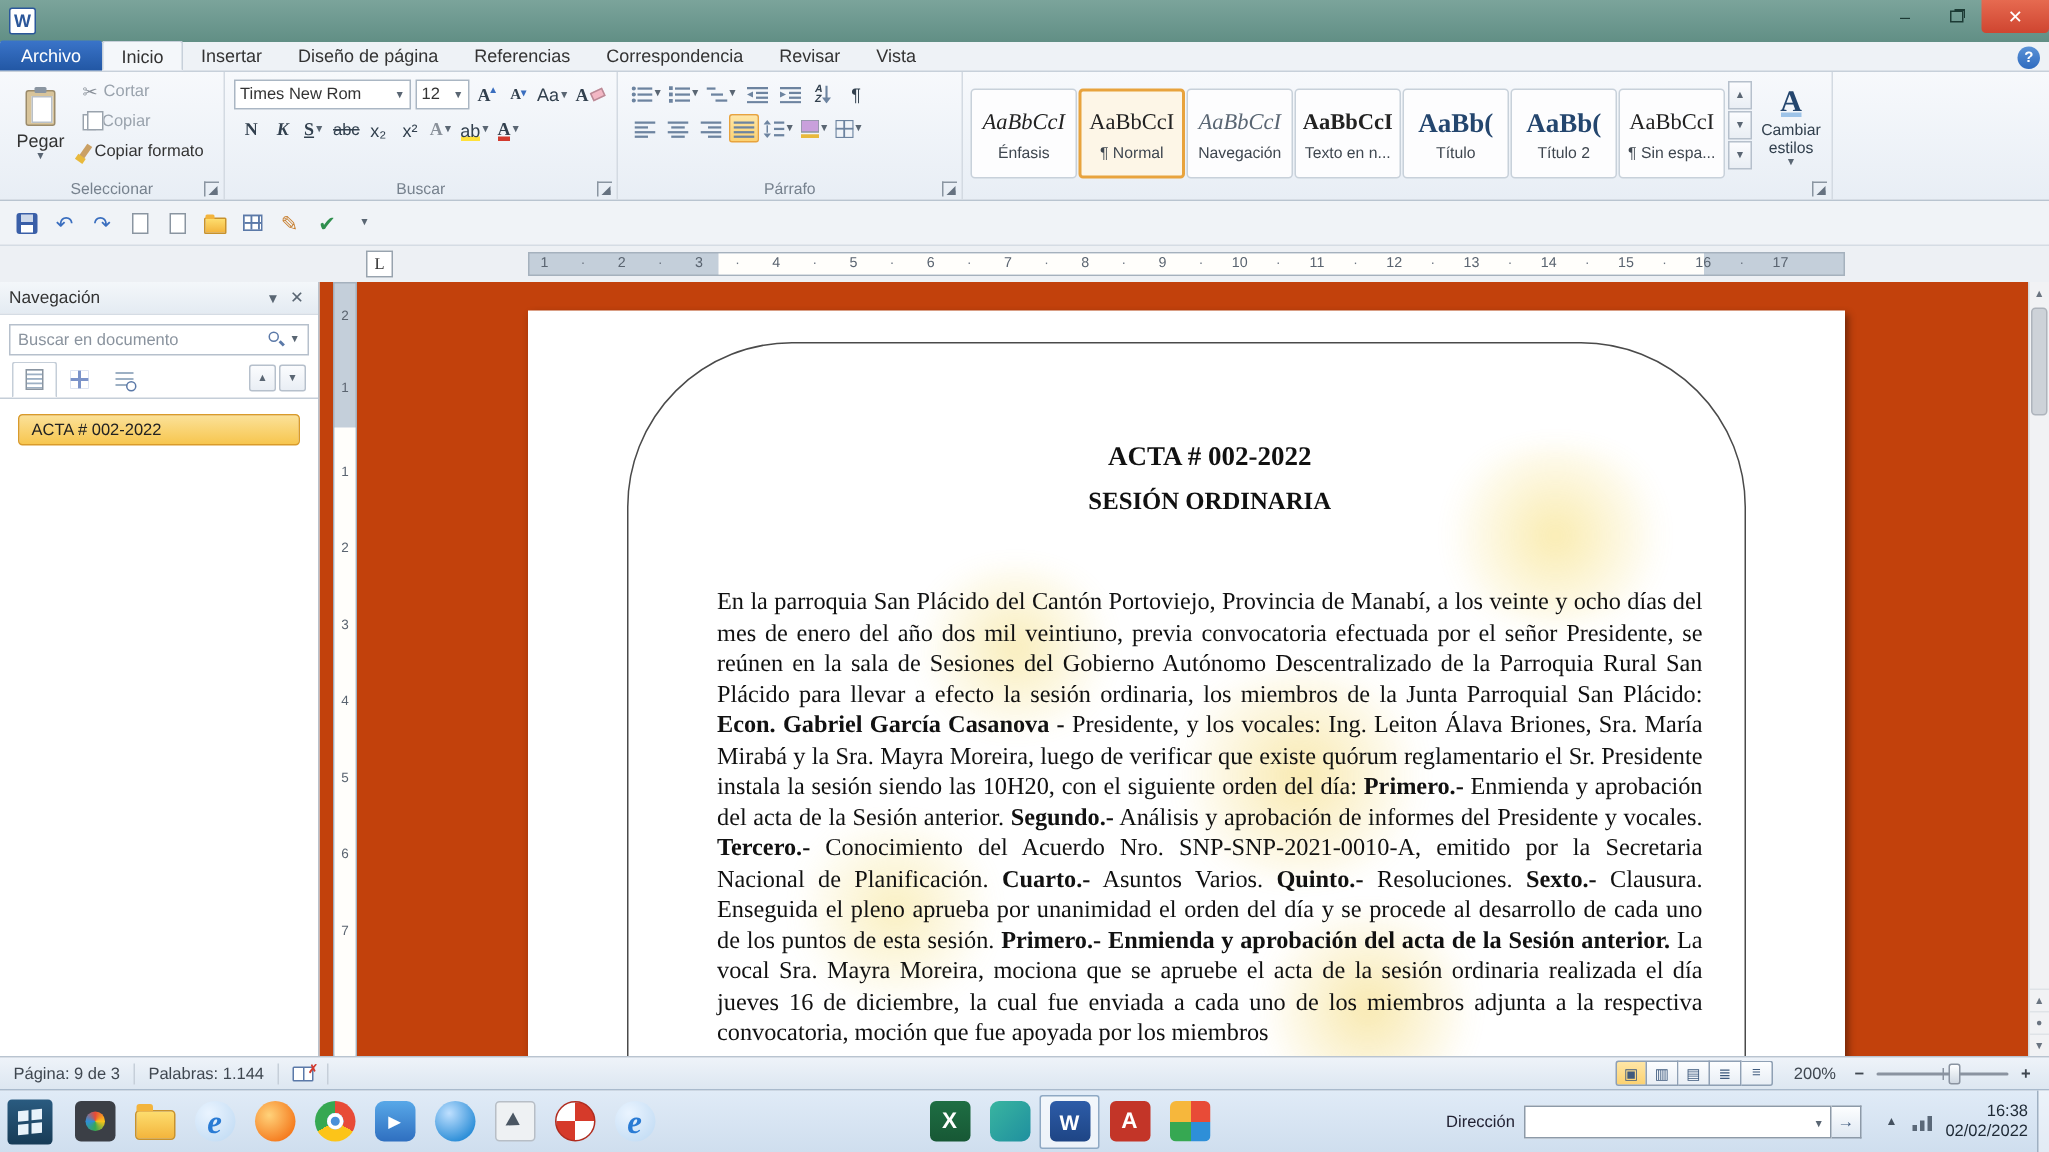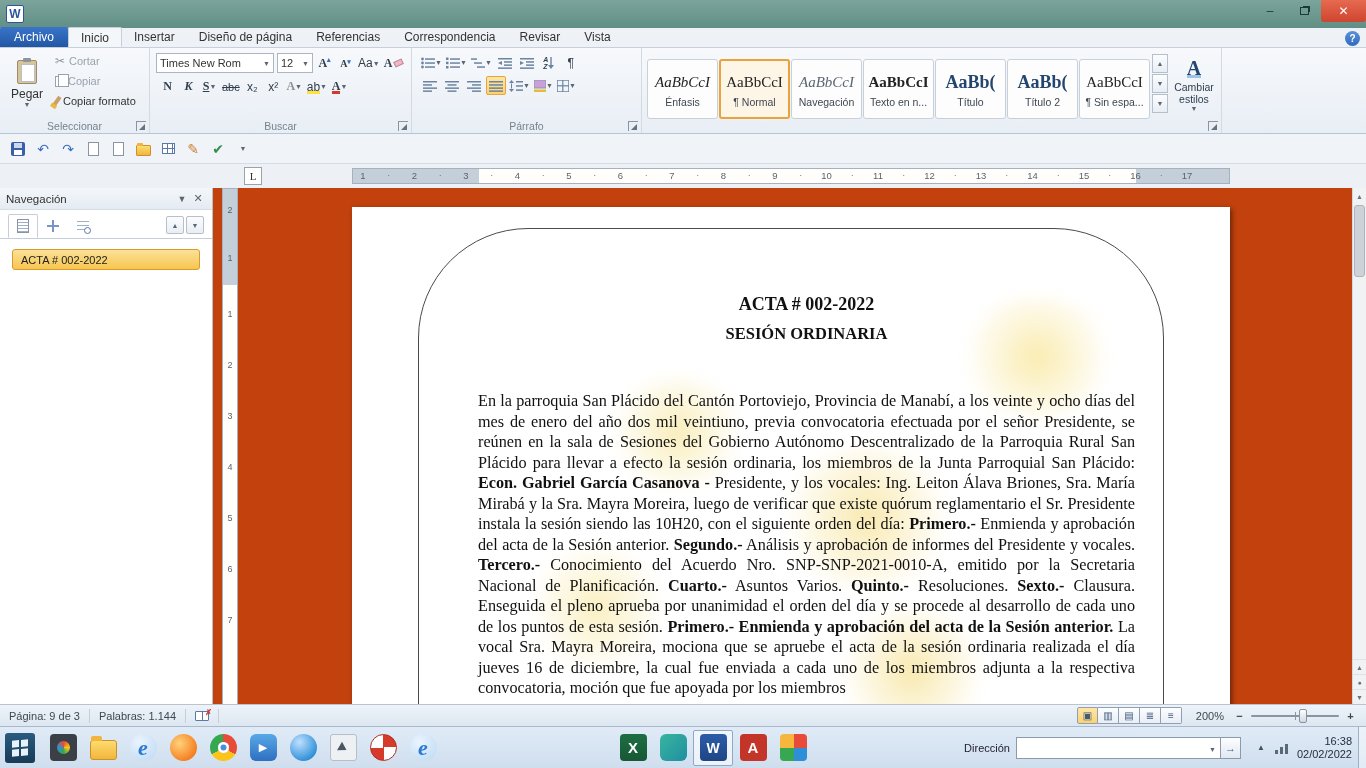--- a/index.html
+++ b/index.html
@@ -586,20 +586,25 @@
   </div>
 
   <div class="main">
 
     <div class="navpane">
       <div class="navhead">
         <span class="t">Navegación</span>
         <span class="hb">▼</span>
         <span class="hb" style="font-size:11px">✕</span>
       </div>
+      <div class="navsearch">
+        <input type="text" placeholder="Buscar en documento" style="">
+        <span class="mag"></span>
+        <span class="car">▼</span>
+      </div>
       <div class="navtabs">
         <span class="ntab active">
             <span class="ic-doclines"></span>
           </span>
         <span class="ntab">
             <span class="ic-thumbs"></span>
           </span>
         <span class="ntab">
             <span class="ic-reslist"></span>
           </span>

